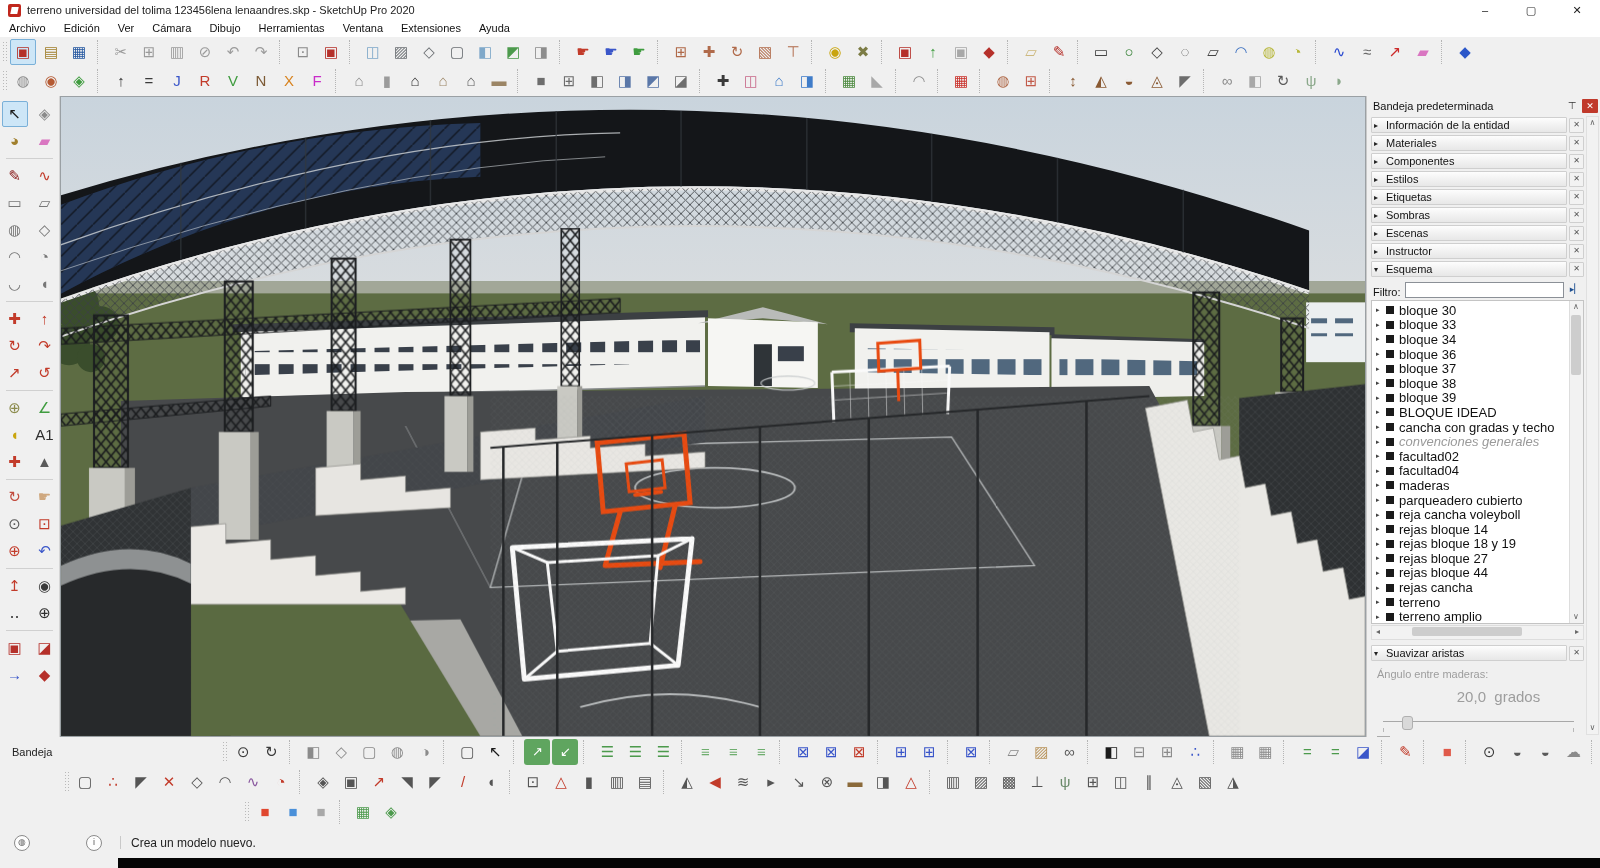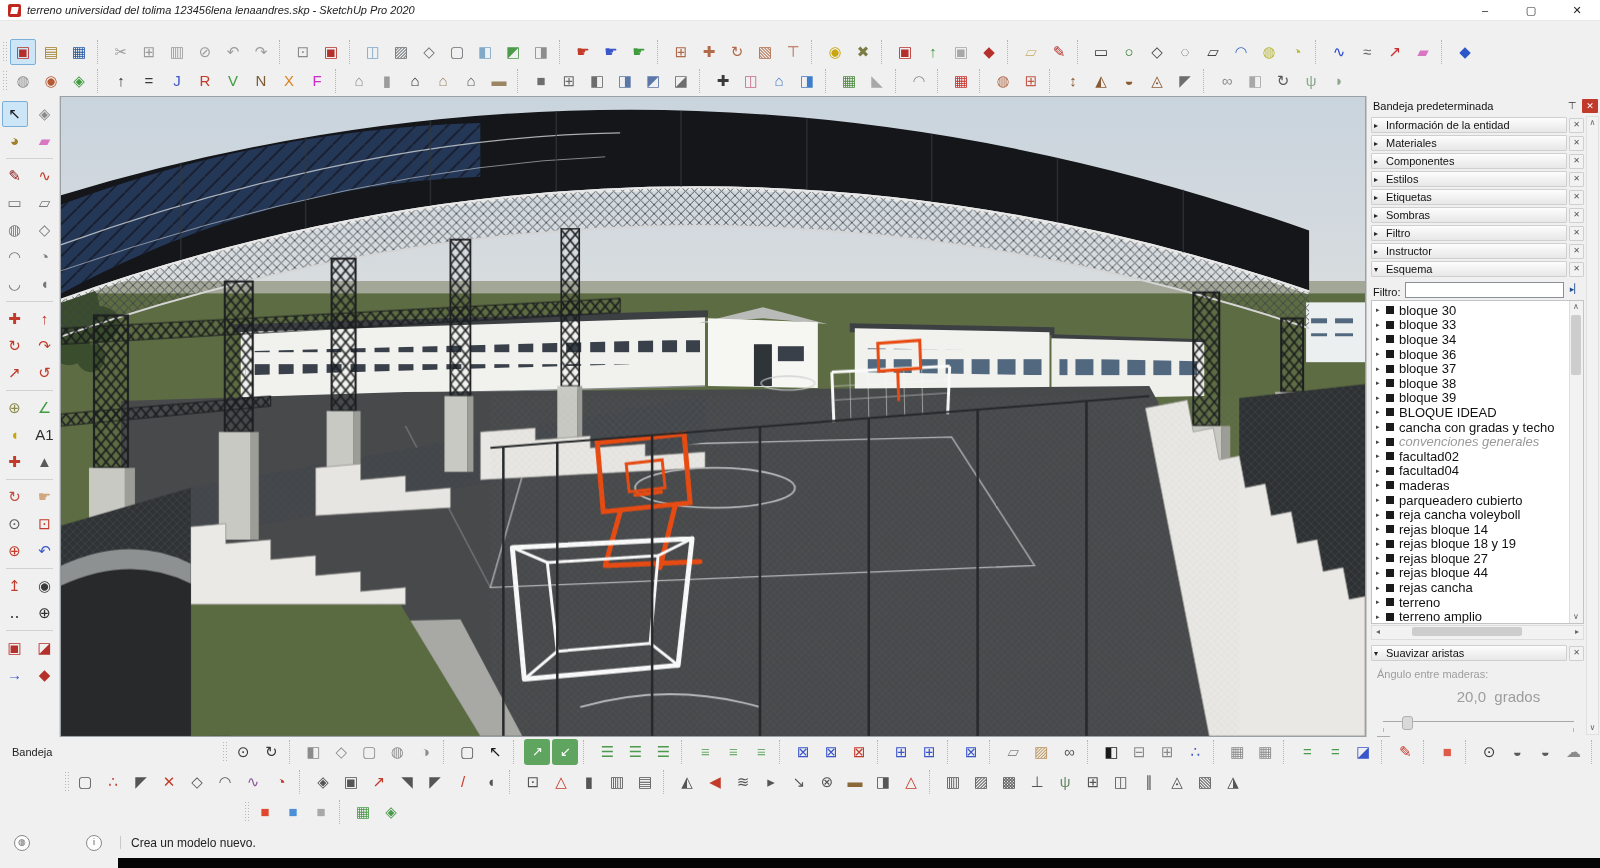--- a/index.html
+++ b/index.html
@@ -1,21 +1,21 @@
 <!DOCTYPE html>
 <html style="--vp-sky: #d8dcdf; --vp-skyTop: #c9d4dd; --vp-ground: #5d6c43; --vp-groundLight: #b4b6ae; --vp-court: #47494b; --vp-courtLine: #cdd0d1; --vp-roof: #141619; --vp-roofBlue: #26395a; --vp-white: #f1f1ee; --vp-steel: #1d1f21; --vp-concrete: #c9c9c3; --vp-concreteShade: #9d9d97; --vp-orange: #e8490f; --vp-fence: #2e3133; --vp-tree: #3a4d2c; --vp-windowDark: #39404a; --vp-glassBlue: #51687e;"><head>
 <meta charset="utf-8">
 <style>
   html,body{margin:0;padding:0;background:#fff;font-family:"Liberation Sans","DejaVu Sans",sans-serif;}
   #app{position:relative;width:1600px;height:868px;background:#f0f0f0;overflow:hidden;font-size:12px;color:#111;}
   
   .titlebar{position:absolute;left:0;top:0;width:1600px;height:20px;background:#ffffff;display:flex;align-items:center;border-bottom:1px solid #e8e8e8;}
   .applogo{width:13px;height:13px;margin:0 6px 0 8px;background:#c0271d;border-radius:2px;position:relative;}
   .applogo:after{content:"";position:absolute;left:3px;top:3px;width:7px;height:7px;background:#fff;transform:skewX(-12deg);}
-  .apptitle{font-size:11px;color:#222;font-style:italic;}
+  .apptitle{font-size:11px;color:#222;}
   .wincontrols{margin-left:auto;display:flex;height:20px;}
   .winbtn{width:46px;height:20px;display:flex;align-items:center;justify-content:center;font-size:11px;color:#222;}
   
   .menubar{position:absolute;left:0;top:20px;width:1600px;height:17px;background:#ffffff;display:flex;align-items:center;border-bottom:1px solid #d9d9d9;}
   .menuitem{padding:0 9px;font-size:11px;color:#111;height:17px;line-height:17px;}
   
   .tbrow{position:absolute;left:0;width:1600px;background:#f0f0f0;display:flex;align-items:center;border-bottom:1px solid #e2e2e2;overflow:hidden;}
   #tb1{top:37px;height:29px;} #tb2{top:66px;height:30px;}
   #bt1{top:737px;height:30px;} #bt2{top:767px;height:30px;} #bt3{top:797px;height:30px;}
   .ticon{width:24px;height:24px;line-height:24px;text-align:center;font-size:15px;flex:0 0 auto;margin:0 1px;border:1px solid transparent;border-radius:2px;cursor:default;overflow:hidden;}
@@ -90,20 +90,31 @@
   <div class="titlebar">
     <div class="applogo"></div>
     <div class="apptitle">terreno universidad del tolima 123456lena lenaandres.skp - SketchUp Pro 2020</div>
     <div class="wincontrols" id="wincontrols">
         <div class="winbtn">–</div>
         <div class="winbtn">▢</div>
         <div class="winbtn close">✕</div>
       </div>
   </div>
 
+  <div class="menubar" id="menubar">
+      <div class="menuitem">Archivo</div>
+      <div class="menuitem">Edición</div>
+      <div class="menuitem">Ver</div>
+      <div class="menuitem">Cámara</div>
+      <div class="menuitem">Dibujo</div>
+      <div class="menuitem">Herramientas</div>
+      <div class="menuitem">Ventana</div>
+      <div class="menuitem">Extensiones</div>
+      <div class="menuitem">Ayuda</div>
+    </div>
 
   <div class="tbrow" id="tb1">
       <span class="thandle"></span>
       <span class="ticon active" title="new-model-button" style="color: rgb(181, 48, 42);">▣</span>
       <span class="ticon" title="open-model-button" style="color: rgb(160, 127, 44);">▤</span>
       <span class="ticon" title="save-model-button" style="color: rgb(36, 87, 160);">▦</span>
       <span class="tsep"></span>
       <span class="ticon" title="cut-button" style="color: rgb(155, 155, 155);">✂</span>
       <span class="ticon" title="copy-button" style="color: rgb(155, 155, 155);">⊞</span>
       <span class="ticon" title="paste-button" style="color: rgb(155, 155, 155);">▥</span>
@@ -551,21 +562,21 @@
           <div class="secrow">
             <div class="secbar">
               <span class="secarrow">▸</span>
               <span class="seclabel">Sombras</span>
             </div>
             <span class="secx">✕</span>
           </div>
           <div class="secrow">
             <div class="secbar">
               <span class="secarrow">▸</span>
-              <span class="seclabel">Filtro</span>
+              <span class="seclabel">Escenas</span>
             </div>
             <span class="secx">✕</span>
           </div>
           <div class="secrow">
             <div class="secbar">
               <span class="secarrow">▸</span>
               <span class="seclabel">Instructor</span>
             </div>
             <span class="secx">✕</span>
           </div>

